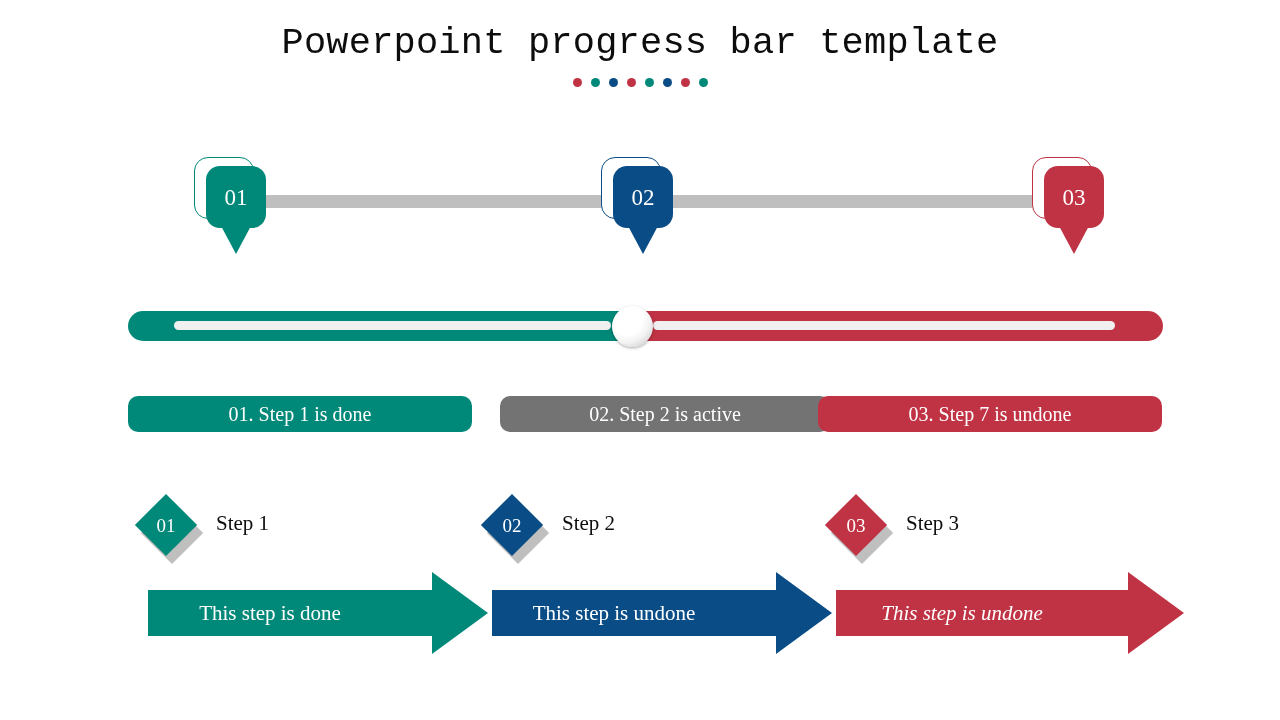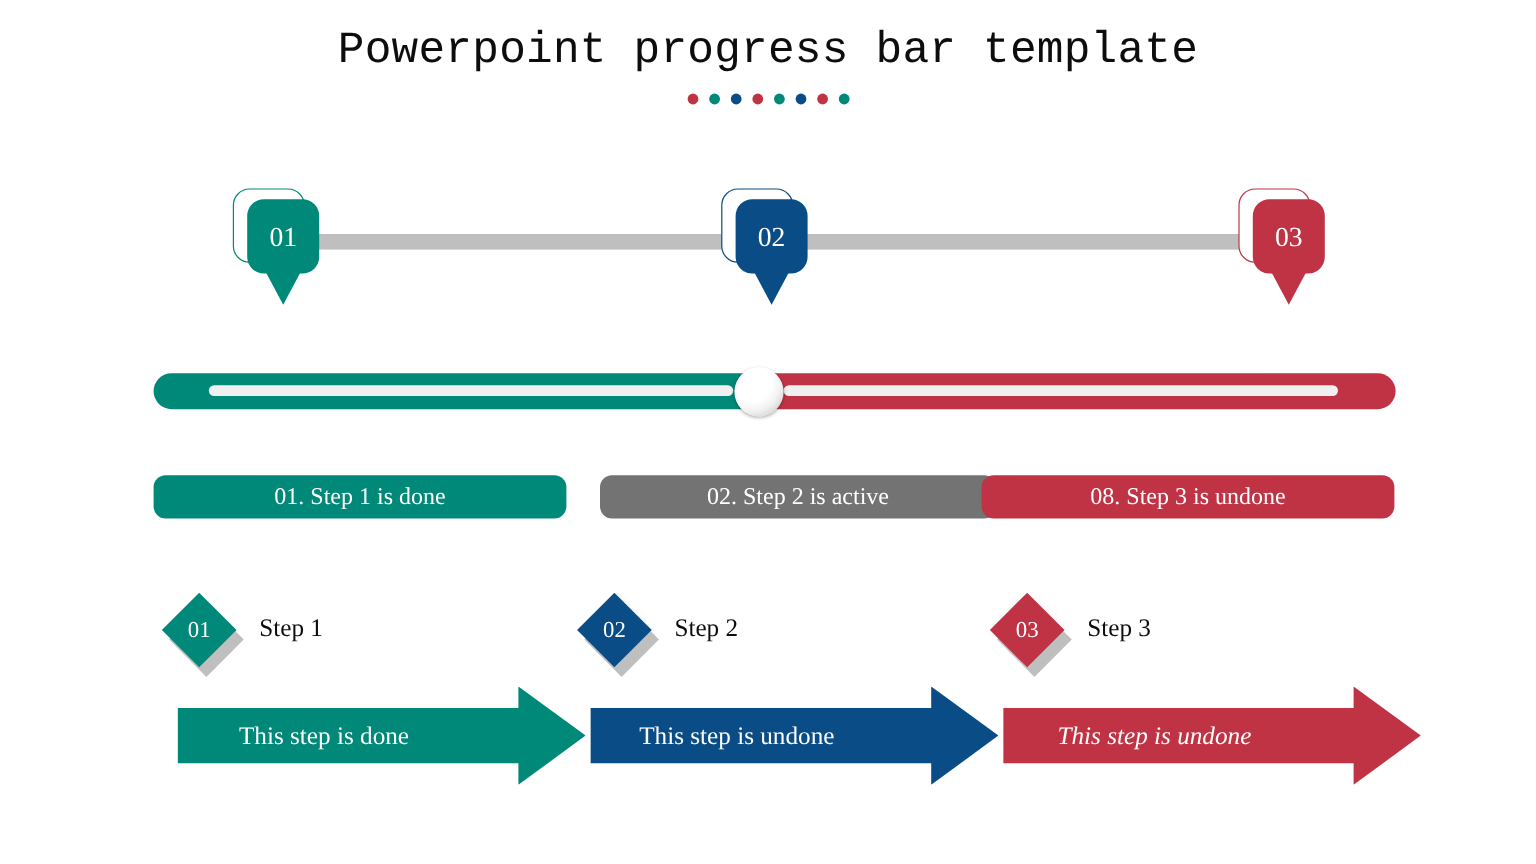--- a/index.html
+++ b/index.html
@@ -304,21 +304,21 @@
   </div>
 
   <div class="pill-row">
     <div class="pill" style="left: 0px; width: 344px; background: rgb(0, 136, 120);">
       <span>01. Step 1 is done</span>
     </div>
     <div class="pill" style="left: 352px; width: 330px; background: #737373; margin-left: 20px;">
       <span>02. Step 2 is active</span>
     </div>
     <div class="pill" style="left: 690px; width: 344px; background: rgb(192, 51, 68);">
-      <span>08. Step 3 is undone</span>
+      <span>03. Step 7 is undone</span>
     </div>
   </div>
 
   <div class="diamond-row">
     <div class="dia-group" style="left: 128px;">
       <span class="dia-shadow" style="background: rgb(191, 191, 191);"></span>
       <span class="dia-shape" style="background: rgb(0, 136, 120);"></span>
       <span class="dia-num">01</span>
       <span class="dia-label">Step 1</span>
     </div>

